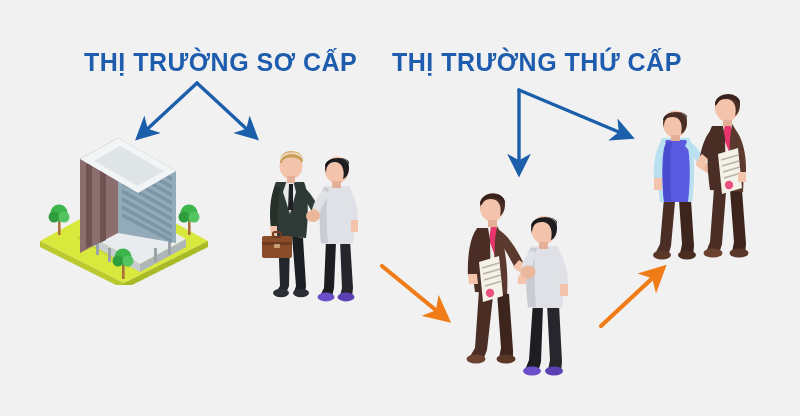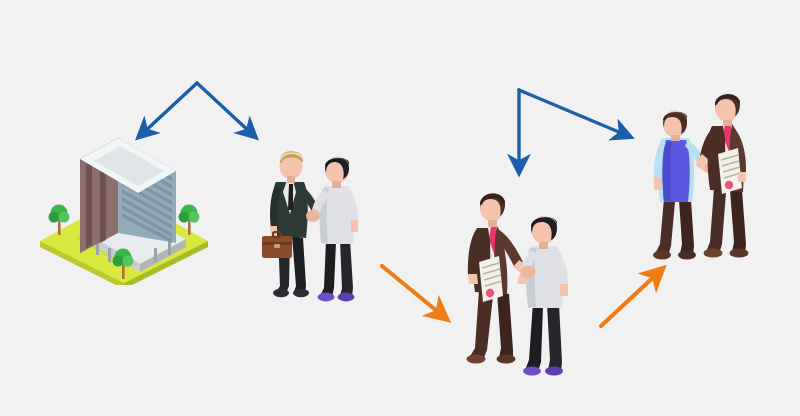--- a/index.html
+++ b/index.html
@@ -37,21 +37,23 @@
   }
   .fig {
     position: absolute;
   }
 </style>
 </head>
 <body>
 
 <div id="stage">
 
-
+  <div class="label" id="label-primary">THỊ TRƯỜNG SƠ CẤP</div>
+
+  <div class="label" id="label-secondary">THỊ TRƯỜNG THỨ CẤP</div>
 
   <svg class="svg-layer" viewBox="0 0 800 416">
     <defs>
       <marker id="bluehead" markerWidth="7" markerHeight="7" refX="4.2" refY="3.5" orient="auto" markerUnits="strokeWidth">
         <path d="M0,0 L7,3.5 L0,7 L1.9,3.5 z" fill="#1b5fab"></path>
       </marker>
       <marker id="orangehead" markerWidth="6.5" markerHeight="6.5" refX="4" refY="3.25" orient="auto" markerUnits="strokeWidth">
         <path d="M0,0 L6.5,3.25 L0,6.5 L1.8,3.25 z" fill="#f07c17"></path>
       </marker>
     </defs>

